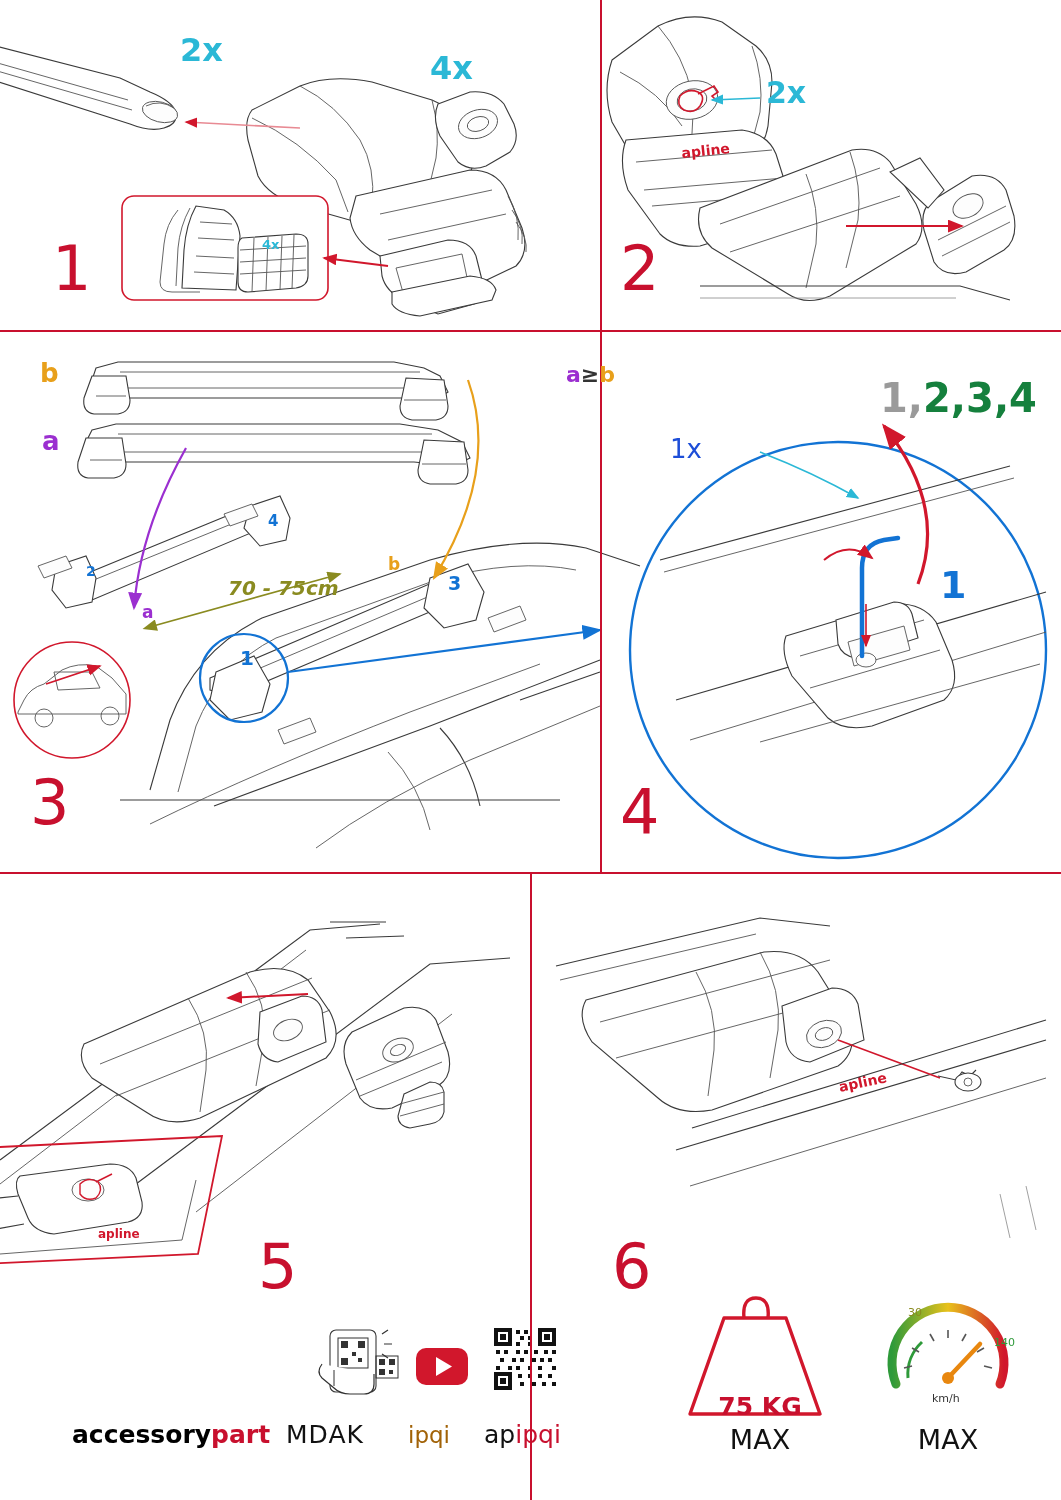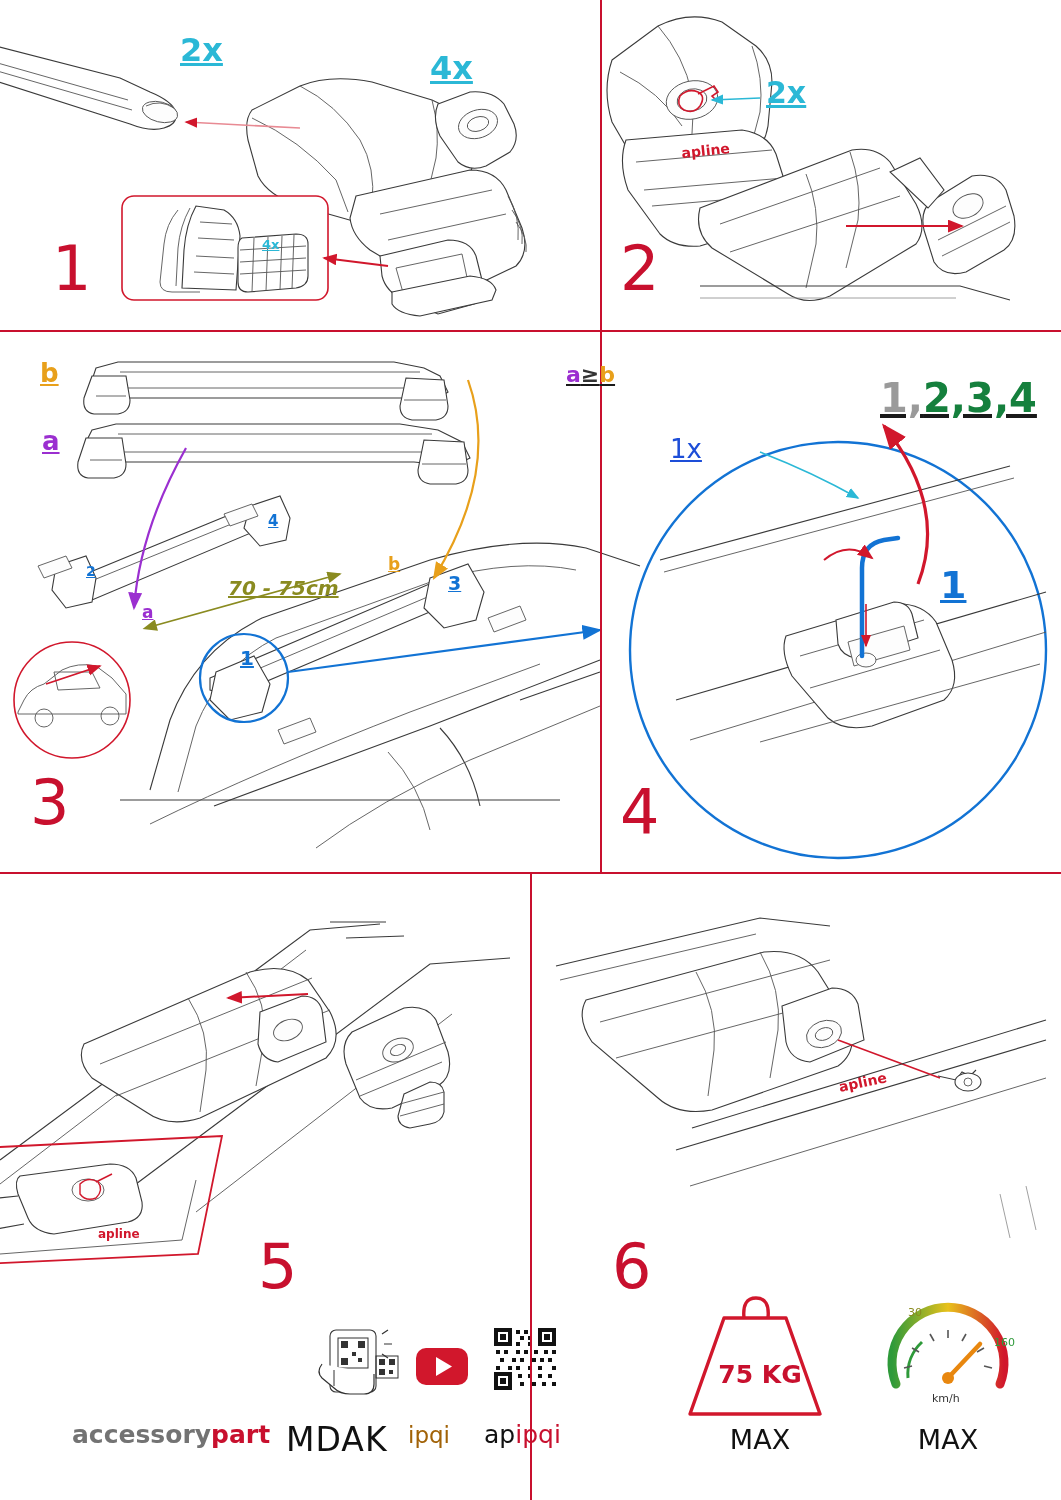--- a/index.html
+++ b/index.html
@@ -53,21 +53,20 @@
   #step-4 { left: 620px; top: 782px; }
   #step-5 { left: 258px; top: 1236px; }
   #step-6 { left: 612px; top: 1236px; }
 
   
   .lbl {
     position: absolute;
     font-family: "DejaVu Sans", sans-serif;
     line-height: 1;
     white-space: nowrap;
-    text-decoration: underline;
   }
   .cyan { color: #2bb8d6; }
   .blue { color: #1273d4; }
 
   #lbl-2x-a { left: 180px; top: 34px; font-size: 32px; font-weight: 700; }
   #lbl-4x   { left: 430px; top: 52px; font-size: 32px; font-weight: 700; }
   #lbl-2x-b { left: 766px; top: 78px; font-size: 30px; font-weight: 700; }
   #lbl-4x-small { left: 262px; top: 238px; font-size: 13px; font-weight: 700; color:#2bb8d6;}
   #lbl-b-1 { left: 40px; top: 360px; font-size: 26px; font-weight: 700; color:#e8a01b; }
   #lbl-a-1 { left: 42px; top: 428px; font-size: 26px; font-weight: 700; color:#9b2fd0; }
@@ -100,27 +99,27 @@
     letter-spacing: 0.5px;
   }
   .brand-accessorypart {
     position: absolute;
     left: 72px;
     top: 1420px;
     font-size: 25px;
     font-weight: 700;
     font-family: "DejaVu Sans", sans-serif;
   }
-  .brand-accessorypart .dark { color: #737373; }
+  .brand-accessorypart .dark { color: #000000; }
   .brand-accessorypart .accent { color: #c8102e; }
   .brand-mdak {
     position: absolute;
     left: 286px;
     top: 1420px;
-    font-size: 33px;
+    font-size: 25px;
     color: #111;
     letter-spacing: 1px;
     font-family: "DejaVu Sans", sans-serif;
   }
   .brand-ipqi {
     position: absolute;
     left: 408px;
     top: 1422px;
     font-size: 23px;
     color: #a16207;
@@ -132,21 +131,21 @@
     top: 1420px;
     font-size: 25px;
     font-family: "DejaVu Sans", sans-serif;
   }
   .brand-apline .dark { color: #111; }
   .brand-apline .accent { color: #c8102e; }
 
   .weight-value {
     position: absolute;
     left: 712px;
-    top: 1360px;
+    top: 1392px;
     width: 96px;
     text-align: center;
     color: #c8102e;
     font-size: 25px;
     font-weight: 700;
     font-family: "DejaVu Sans", sans-serif;
   }
   .max-1 {
     position: absolute;
     left: 700px;
@@ -597,16 +596,16 @@
   <div class="brand-mdak">MDAK</div>
   <div class="brand-ipqi">ipqi</div>
   <div class="brand-apline">
     <span class="dark">ap</span><span class="accent">ipqi</span>
   </div>
 
   <div class="weight-value">75 KG</div>
   <div class="max-1">MAX</div>
   <div class="max-2">MAX</div>
   <div class="speed-tick" id="tick-60">30</div>
-  <div class="speed-tick" id="tick-120">160</div>
+  <div class="speed-tick" id="tick-120">140</div>
   <div class="speed-tick" id="kmh">km/h</div>
 
 </div>
 
 </body></html>

